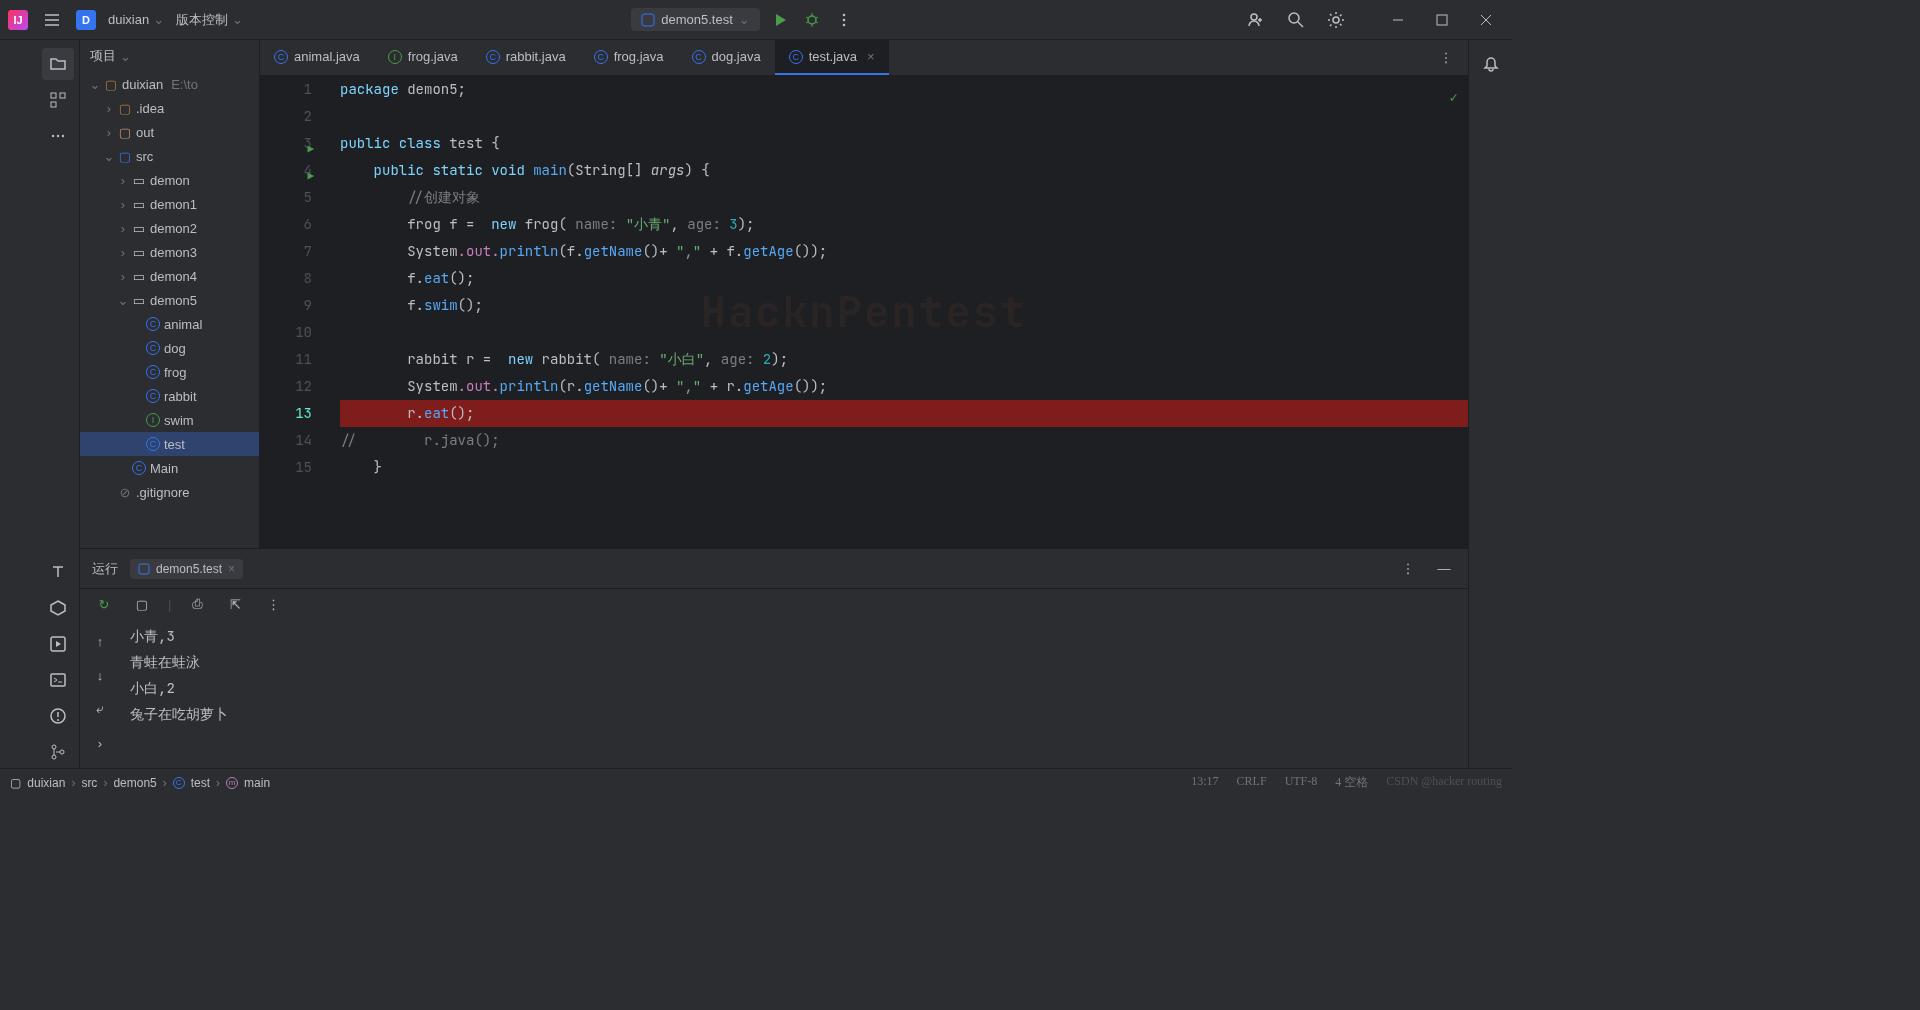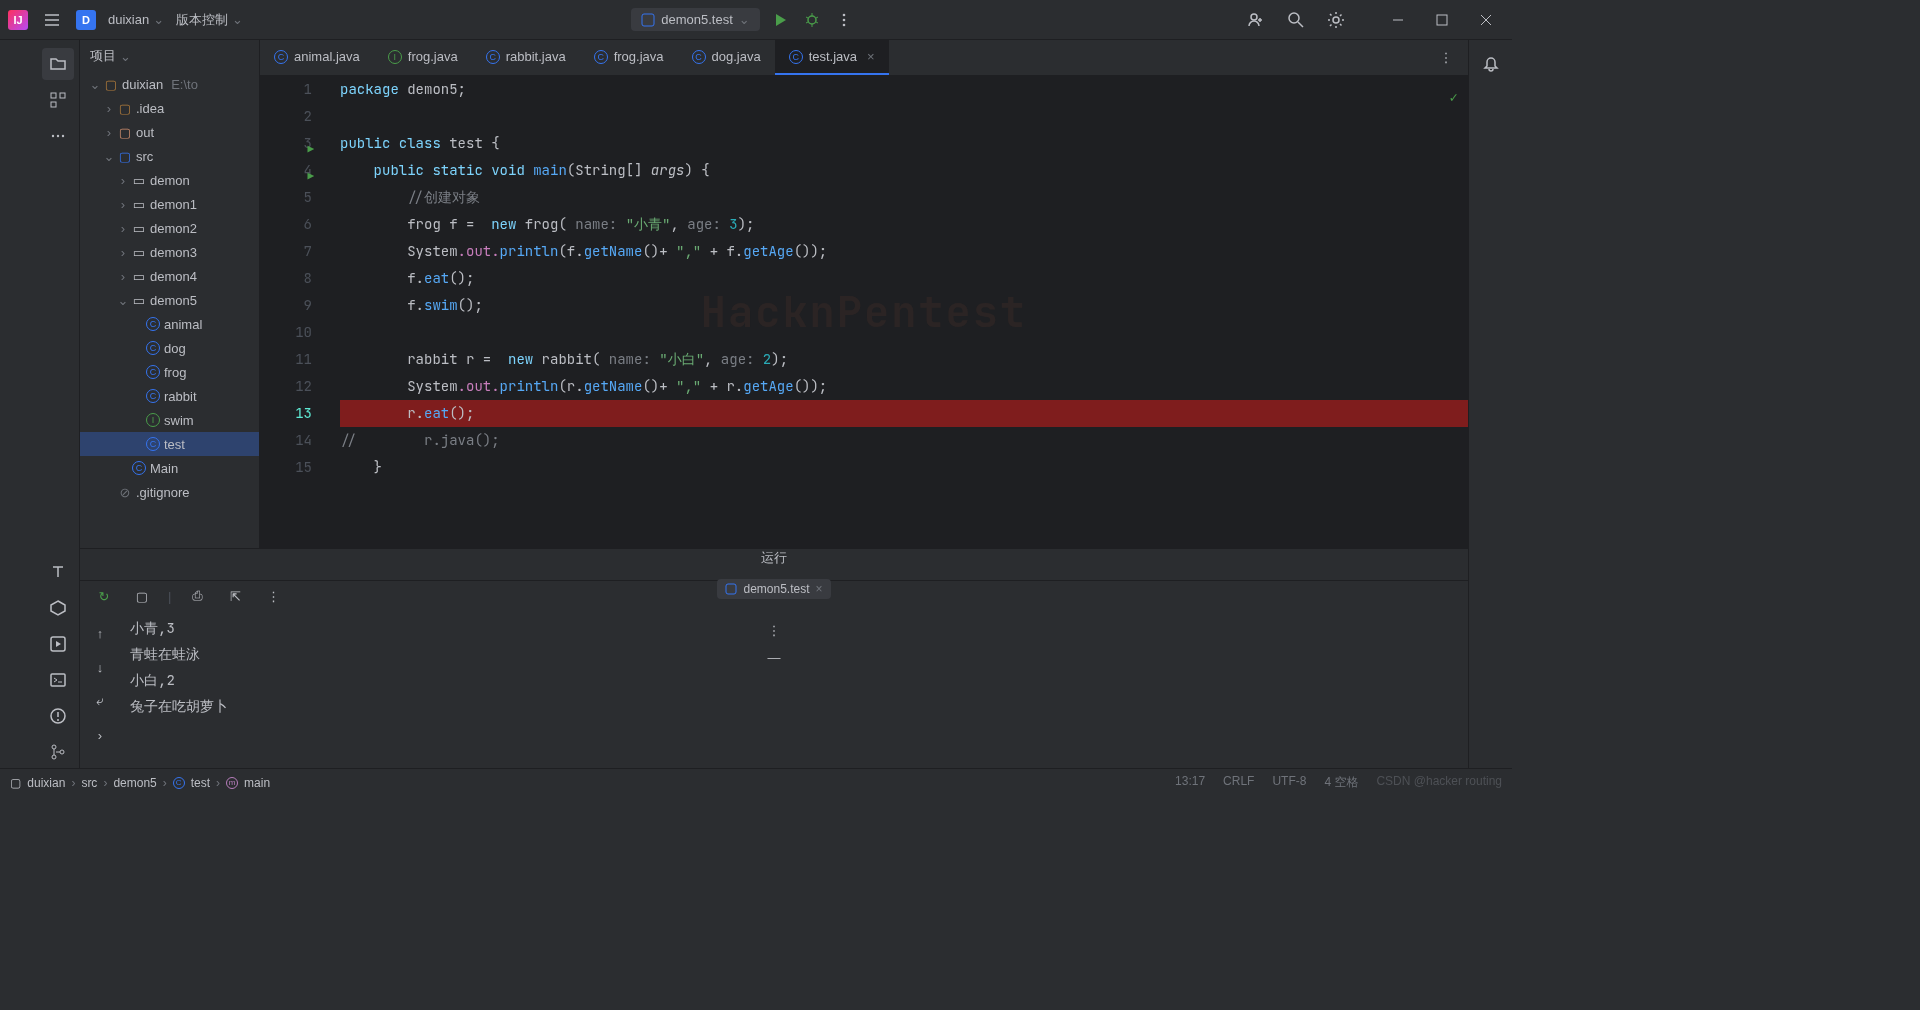--- a/index.html
+++ b/index.html
@@ -58,32 +58,32 @@
 .num { color: #2aacb8; }
 .comment { color: #7a7e85; }
 .method { color: #56a8f5; }
 .param-name { color: #7a7e85; }
 .param-ital { font-style: italic; color: #bcbec4; }
 .type { color: #bcbec4; }
 .ident { color: #bcbec4; }
 .field { color: #c77dbb; }
 .editor-check { position: absolute; top: 8px; right: 10px; color: #4a9d4a; }
 .run-panel { height: 220px; background: #2b2d30; border-top: 1px solid #1e1f22; display: flex; flex-direction: column; }
-.run-header { height: 32px; display: flex; align-items: center; padding: 0 12px; gap: 12px; border-bottom: 1px solid #1e1f22; flex-direction: column; }
+.run-header { height: 40px; display: flex; align-items: center; padding: 0 12px; gap: 12px; border-bottom: 1px solid #1e1f22; }
 .run-tab { display: flex; align-items: center; gap: 6px; background: #393b40; padding: 3px 8px; border-radius: 4px; font-size: 12px; }
 .run-toolbar { height: 30px; display: flex; align-items: center; padding: 0 12px; gap: 14px; color: #6f737a; }
 .run-body { flex: 1; display: flex; }
 .run-left { width: 40px; display: flex; flex-direction: column; align-items: center; gap: 10px; padding-top: 10px; color: #6f737a; }
 .console { flex: 1; font-family: "JetBrains Mono", Consolas, monospace; font-size: 14px; line-height: 26px; padding: 4px 10px; color: #bcbec4; overflow: auto; }
 .statusbar { height: 28px; background: #2b2d30; border-top: 1px solid #1e1f22; display: flex; align-items: center; padding: 0 10px; font-size: 12px; color: #bcbec4; }
 .breadcrumb { display: flex; align-items: center; gap: 6px; }
 .bc-sep { color: #6f737a; }
 .bc-icon { color: #3574f0; border: 1px solid #3574f0; border-radius: 50%; width: 12px; height: 12px; font-size: 8px; display: inline-flex; align-items: center; justify-content: center; }
 .bc-icon.m { color: #b77dbb; border-color: #b77dbb; }
-.status-right { margin-left: auto; display: flex; gap: 18px; color: #6f737a; }
+.status-right { margin-left: auto; display: flex; gap: 18px; color: #6f737a; font-family: Liberation Serif, serif; }
 svg { display: block; }
 </style>
 </head>
 <body>
 
 <div class="titlebar">
   <div class="titlebar-left">
     <div class="app-icon">IJ</div>
     <div class="hamburger icon-btn">
       <svg width="18" height="18" viewBox="0 0 18 18">

